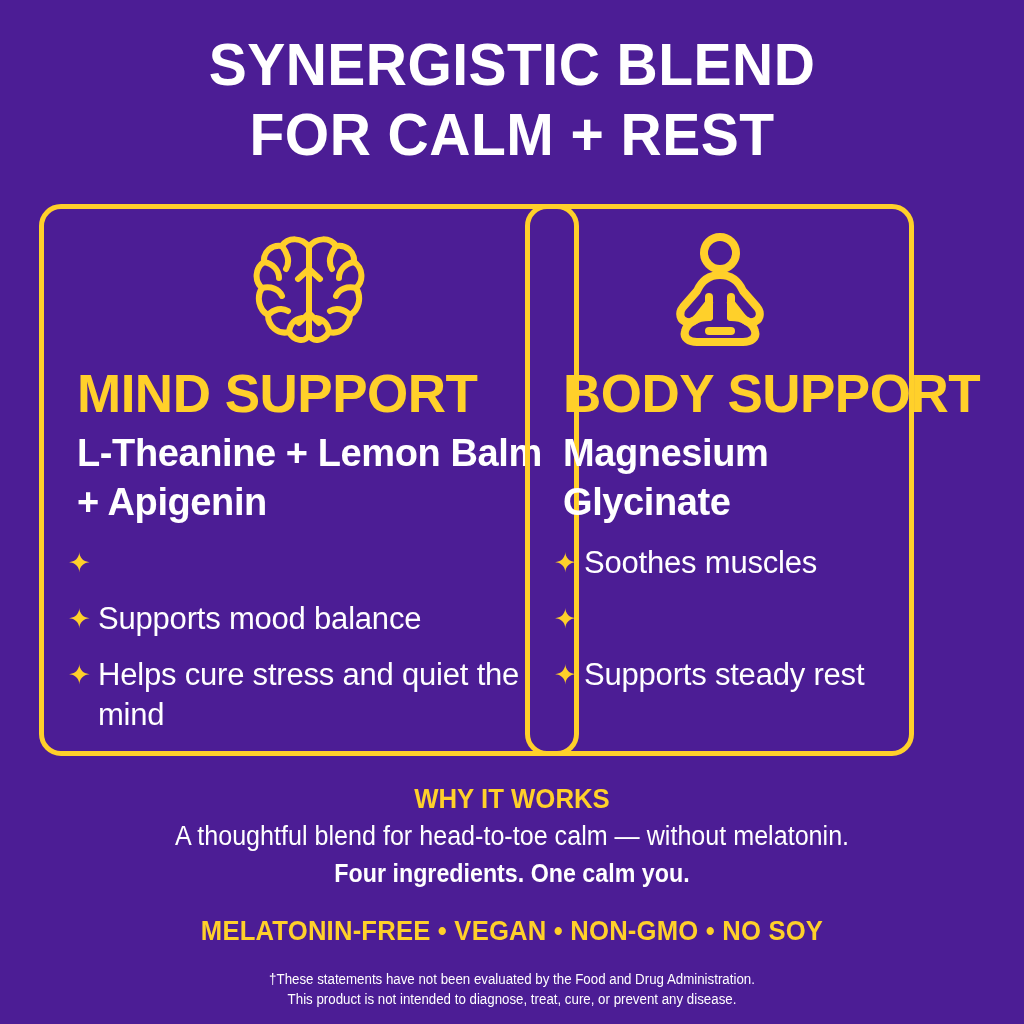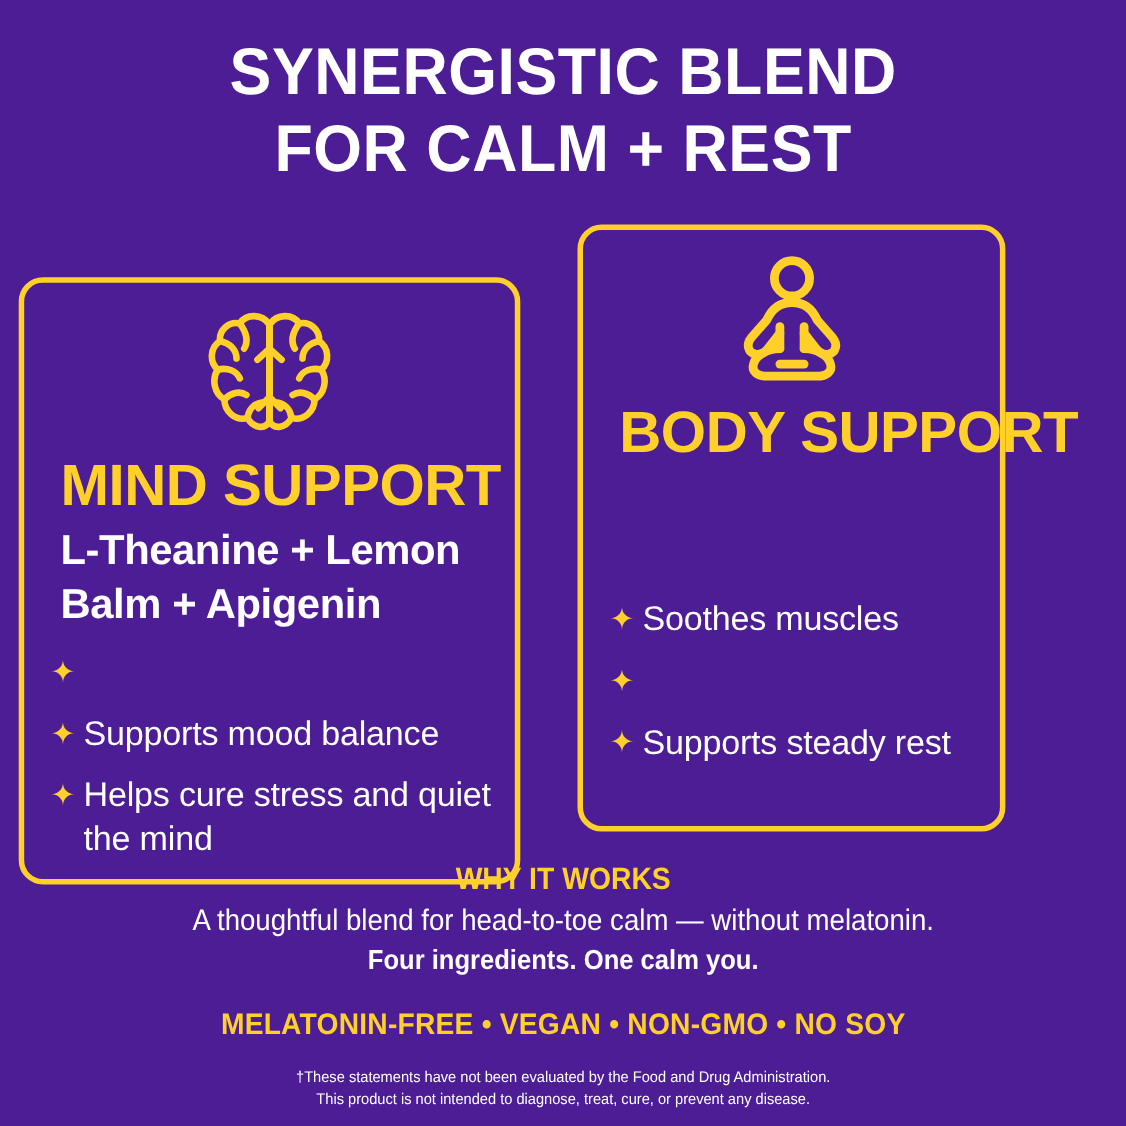--- a/index.html
+++ b/index.html
@@ -35,21 +35,21 @@
 
   
   .card {
     position: absolute;
     top: 204px;
     height: 552px;
     border: 5px solid #ffd02a;
     border-radius: 22px;
     box-sizing: border-box;
   }
-  #card-mind { left: 17px;  width: 456px; margin-top: 48px; }
+  #card-mind { left: 39px;  width: 540px; }
   #card-body { left: 525px; width: 389px; }
 
   .card-icon {
     position: absolute;
     top: 22px;
     left: 0;
     width: 100%;
     text-align: center;
     line-height: 0;
   }
@@ -225,20 +225,21 @@
         <circle cx="59" cy="22" r="16"></circle>
         <path d="M59 44 C47 44, 40 51, 36 60 L22 76 C17 82, 19 90, 26 91 C30 92, 34 90, 37 86 L48 72"></path>
         <path d="M59 44 C71 44, 78 51, 82 60 L96 76 C101 82, 99 90, 92 91 C88 92, 84 90, 81 86 L70 72"></path>
         <path d="M48 66 L48 86"></path>
         <path d="M70 66 L70 86"></path>
         <path d="M48 86 C36 86, 26 92, 24 100 C22 107, 28 111, 36 111 L82 111 C90 111, 96 107, 94 100 C92 92, 82 86, 70 86"></path>
         <path d="M48 100 L70 100"></path>
       </svg>
     </div>
     <div class="card-title">BODY SUPPORT</div>
+    <div class="card-subtitle">Magnesium Glycinate</div>
     <ul class="bullets">
       <li class="bullet">
         <span class="bullet-star">✦</span>
         <span class="bullet-text">Soothes muscles</span>
       </li>
       <li class="bullet">
         <span class="bullet-star">✦</span>
       </li>
       <li class="bullet">
         <span class="bullet-star">✦</span>

